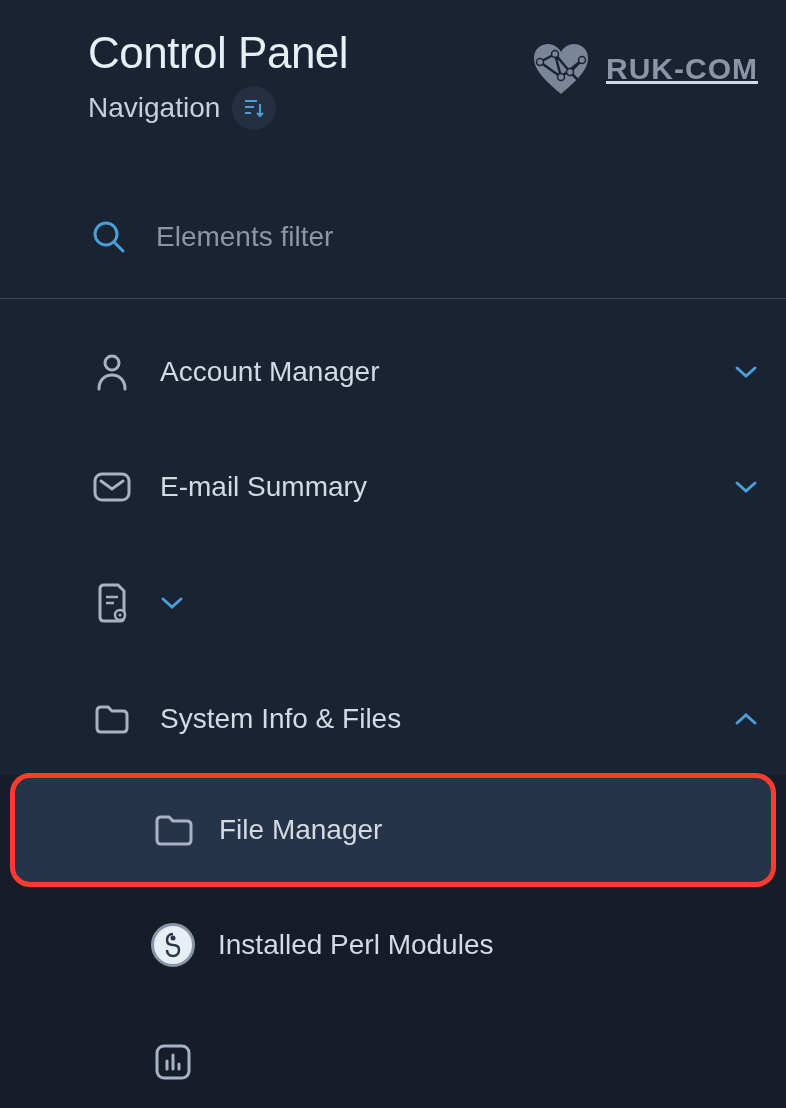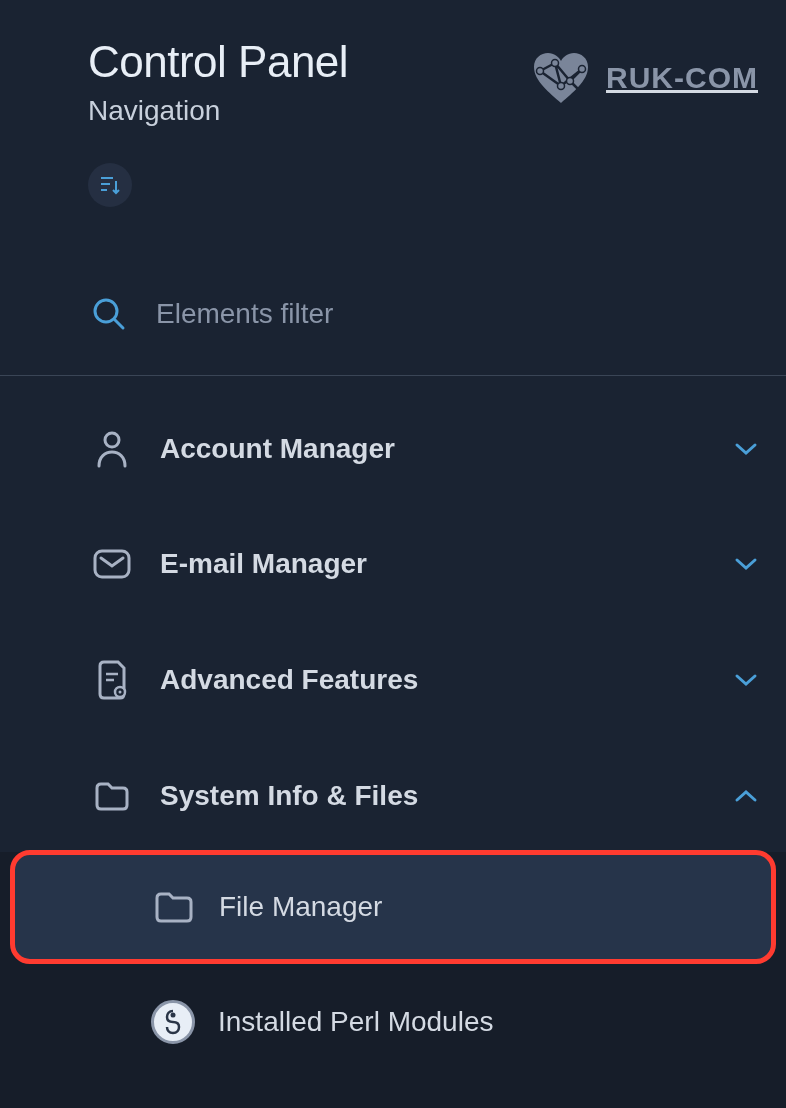--- a/index.html
+++ b/index.html
@@ -13,37 +13,36 @@
     background: #1a2332;
     font-family: -apple-system, BlinkMacSystemFont, 'Segoe UI', sans-serif;
     color: #d4dae3;
     overflow: hidden;
   }
   .header {
     padding: 28px 28px 0 88px;
     display: flex;
     justify-content: space-between;
     align-items: flex-start;
-    margin-top: 9px;
   }
   .header-left {
     display: flex;
     flex-direction: column;
   }
   .page-title {
     font-size: 44px;
     font-weight: 500;
     color: #e8eef6;
     letter-spacing: -0.5px;
     margin-bottom: 8px;
   }
   .nav-row {
     display: flex;
-    gap: 36px;
-    flex-direction: column;
+    align-items: center;
+    gap: 12px;
   }
   .nav-label {
     font-size: 28px;
     font-weight: 400;
     color: #c8d0dc;
   }
   .sort-button {
     width: 44px;
     height: 44px;
     border-radius: 22px;
@@ -86,21 +85,20 @@
   }
   .nav-list {
     padding-top: 14px;
   }
   .nav-item {
     display: flex;
     align-items: center;
     padding: 40px 28px 40px 92px;
     cursor: pointer;
     position: relative;
-    font-weight: bold;
   }
   .nav-item-icon {
     width: 40px;
     display: flex;
     justify-content: center;
     margin-right: 28px;
   }
   .nav-item-label {
     font-size: 28px;
     color: #d4dae3;
@@ -222,37 +220,36 @@
     </svg>
   </div>
 
   <div class="nav-item">
     <div class="nav-item-icon">
       <svg width="38" height="30" viewBox="0 0 38 30" fill="none">
         <rect x="2" y="2" width="34" height="26" rx="7" stroke="#a8b2c4" stroke-width="3"></rect>
         <path d="M8 9 L19 17 L30 9" stroke="#a8b2c4" stroke-width="3" fill="none" stroke-linecap="round"></path>
       </svg>
     </div>
-    <span class="nav-item-label">E-mail Manager</span>
+    <span class="nav-item-label">E-mail Summary</span>
     <svg class="chevron" width="24" height="14" viewBox="0 0 24 14" fill="none">
       <path d="M3 3 L12 11 L21 3" stroke="#4a9fd8" stroke-width="3" fill="none" stroke-linecap="round"></path>
     </svg>
   </div>
 
   <div class="nav-item">
     <div class="nav-item-icon">
       <svg width="32" height="40" viewBox="0 0 32 40" fill="none">
         <path d="M4 6 C4 3 6 2 8 2 L22 2 L28 8 L28 34 C28 37 26 38 24 38 L8 38 C6 38 4 37 4 34 Z" stroke="#a8b2c4" stroke-width="3" fill="none"></path>
         <line x1="10" y1="14" x2="22" y2="14" stroke="#a8b2c4" stroke-width="2.5"></line>
         <line x1="10" y1="20" x2="18" y2="20" stroke="#a8b2c4" stroke-width="2.5"></line>
         <circle cx="24" cy="32" r="5" stroke="#a8b2c4" stroke-width="2.5" fill="#1a2332"></circle>
         <circle cx="24" cy="32" r="1.5" fill="#a8b2c4"></circle>
       </svg>
     </div>
-    <span class="nav-item-label">Advanced Features</span>
     <svg class="chevron" width="24" height="14" viewBox="0 0 24 14" fill="none">
       <path d="M3 3 L12 11 L21 3" stroke="#4a9fd8" stroke-width="3" fill="none" stroke-linecap="round"></path>
     </svg>
   </div>
 
   <div class="nav-item">
     <div class="nav-item-icon">
       <svg width="38" height="32" viewBox="0 0 38 32" fill="none">
         <path d="M4 8 C4 5 6 4 8 4 L15 4 L19 8 L30 8 C33 8 34 10 34 12 L34 25 C34 28 32 29 30 29 L8 29 C6 29 4 28 4 25 Z" stroke="#a8b2c4" stroke-width="3" fill="none"></path>
       </svg>

